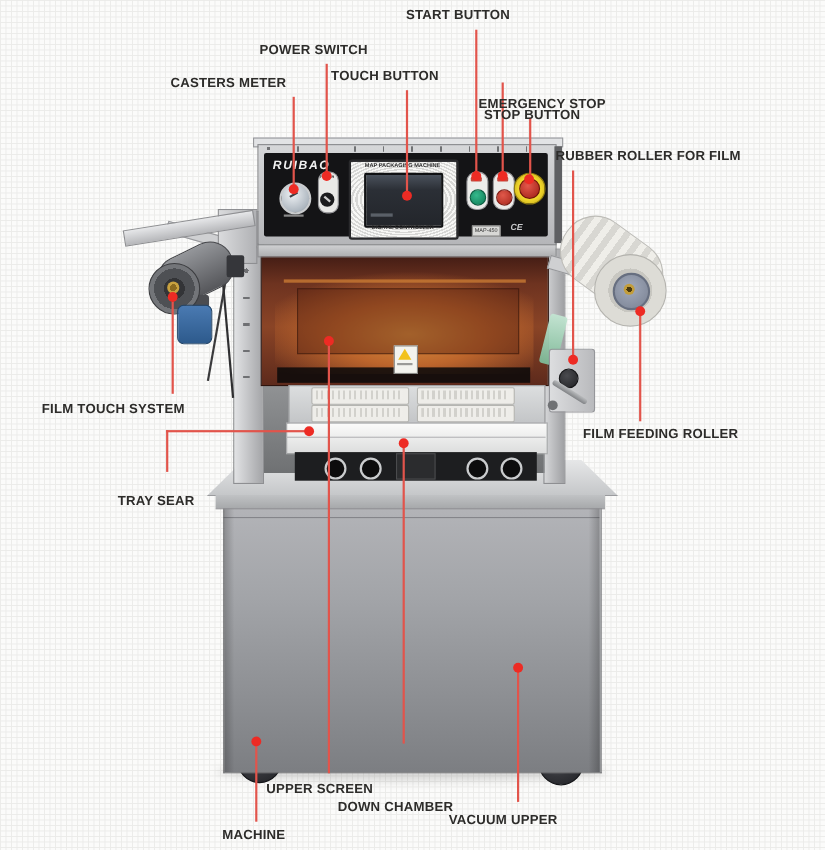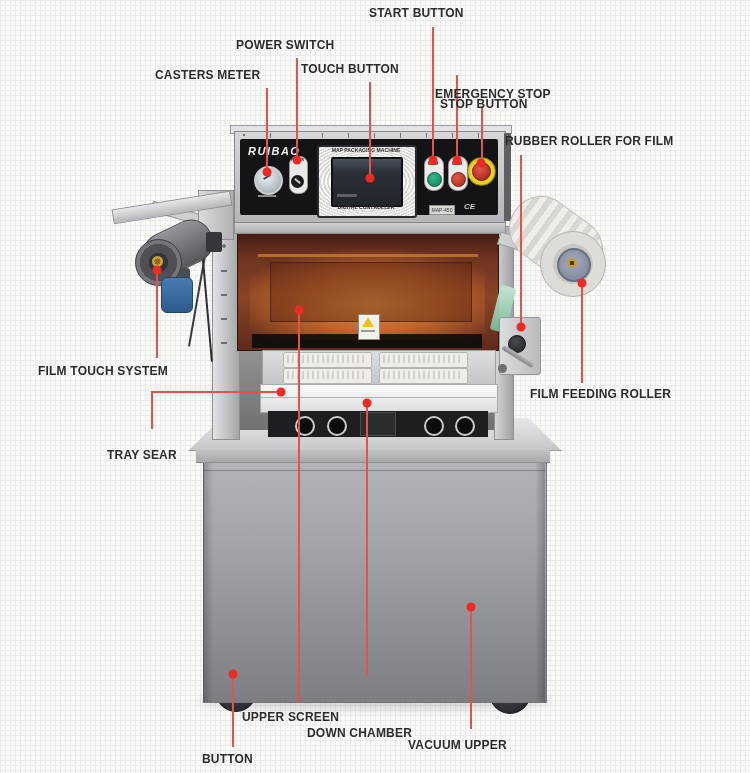--- a/index.html
+++ b/index.html
@@ -247,21 +247,21 @@
     <div class="dot" style="left:367px;top:403px;"></div>
   </div>
 
   <div>
     <span class="lbl" style="left:242px;top:710px;">UPPER SCREEN</span>
     <div class="ln" style="left:298px;top:312px;width:2px;height:391px;"></div>
     <div class="dot" style="left:299px;top:310px;"></div>
   </div>
 
   <div>
-    <span class="lbl" style="left:202px;top:752px;">BUTTON</span>
+    <span class="lbl" style="left:202px;top:752px;">MACHINE</span>
     <div class="ln" style="left:232px;top:676px;width:2px;height:71px;"></div>
     <div class="dot" style="left:233px;top:674px;"></div>
   </div>
 
   <div>
     <span class="lbl" style="left:408px;top:738px;">VACUUM UPPER</span>
     <div class="ln" style="left:470px;top:609px;width:2px;height:120px;"></div>
     <div class="dot" style="left:471px;top:607px;"></div>
   </div>
 

